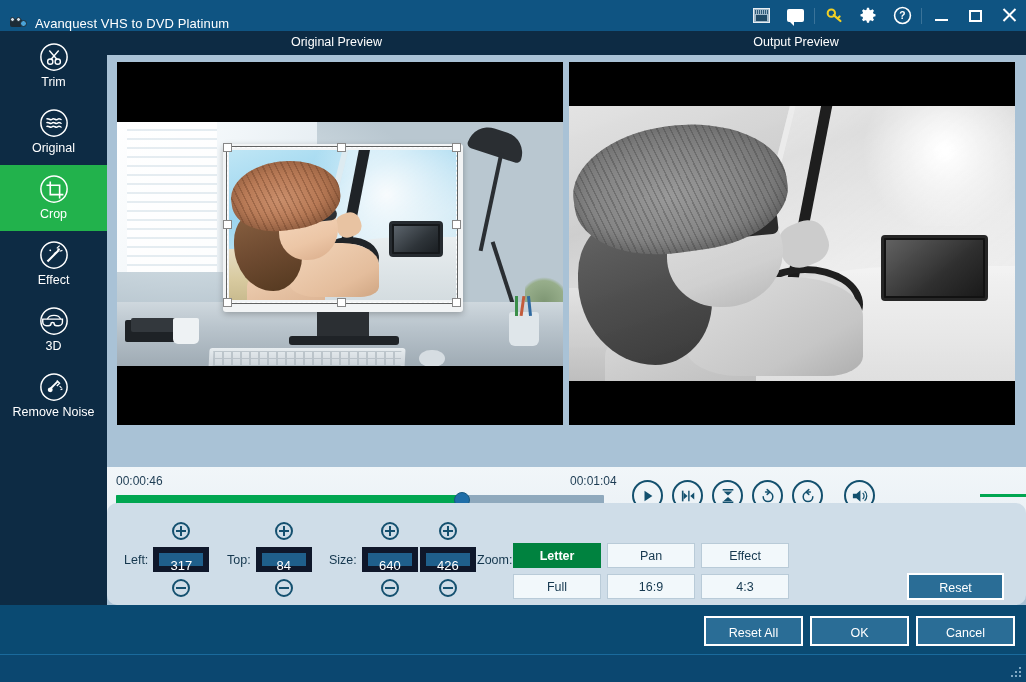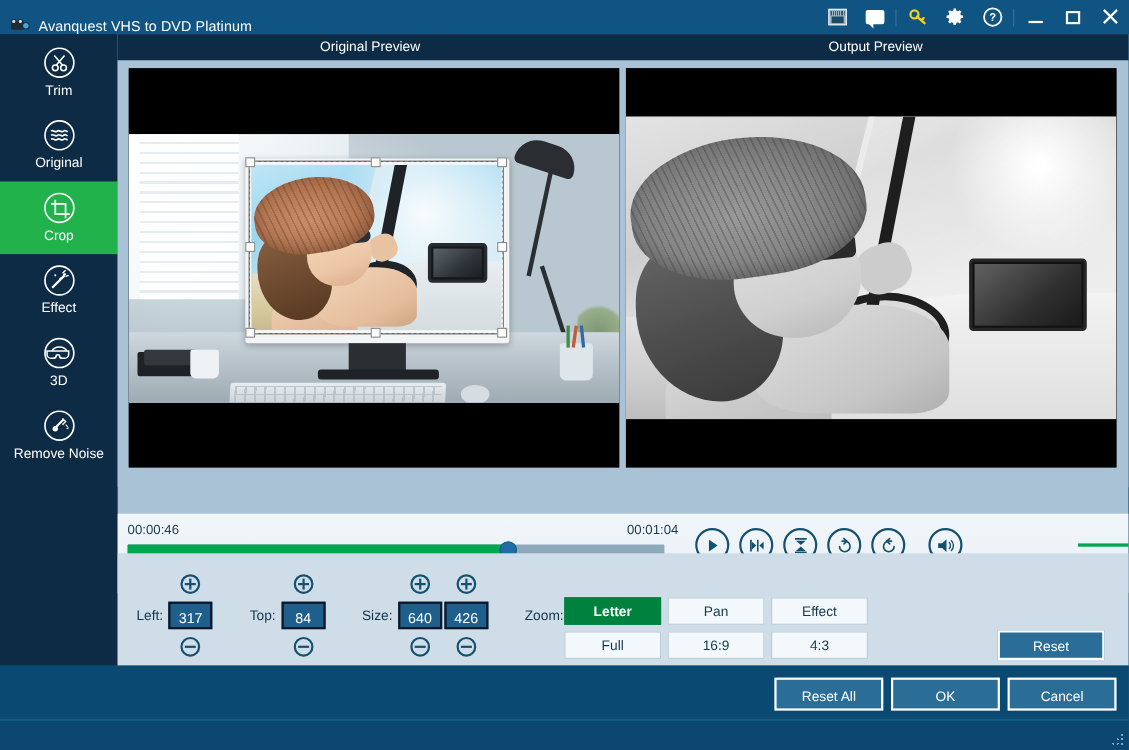--- a/index.html
+++ b/index.html
@@ -406,33 +406,34 @@
   .vol-track {
     position: absolute; left: 873px; top: 27px;
     width: 123px; height: 3px; background: #00a651;
   }
 
   
   .controls {
     position: absolute; left: 0; top: 472px;
     width: 919px; height: 102px;
     background: #cfdde8;
+    border-radius: 10px;
   }
   .num-group {
     position: absolute; display: flex; align-items: center;
   }
   .num-label {
     font-size: 12.5px; color: #14364d; margin-right: 5px;
   }
   .spin { position: relative; }
   .num-box {
-    width: 40px; height: 25px;
+    width: 56px; height: 25px;
     background: #1f5f8b; color: #ffffff;
     font-size: 13px; text-align: center; line-height: 25px;
-    border: 2px solid #0f172a;
+    border: 6px solid #0f172a;
   }
   .pm {
     position: absolute; left: 50%; margin-left: -9px;
     width: 18px; height: 18px; border-radius: 50%;
     border: 2px solid #14506f; cursor: pointer;
   }
   .pm-up { top: -25px; }
   .pm-dn { bottom: -25px; }
   .pm::before {
     content: ''; position: absolute; left: 2px; top: 6px;

